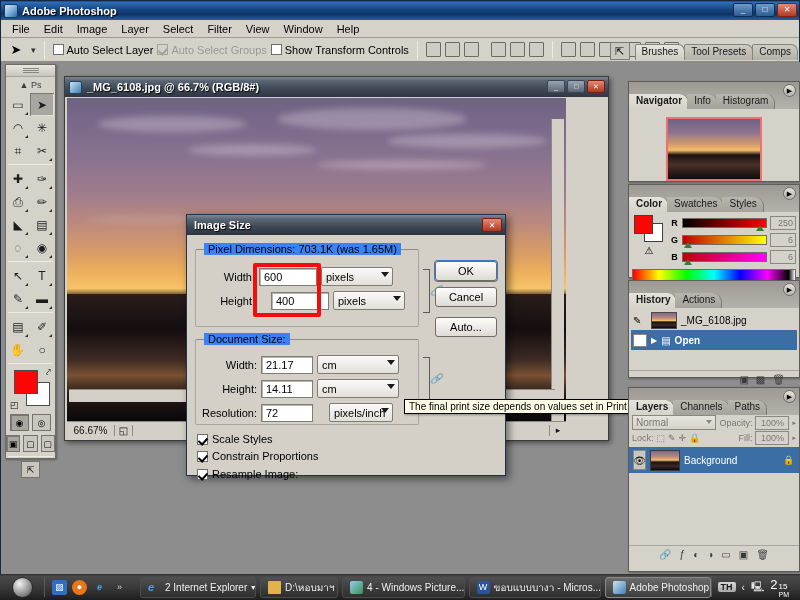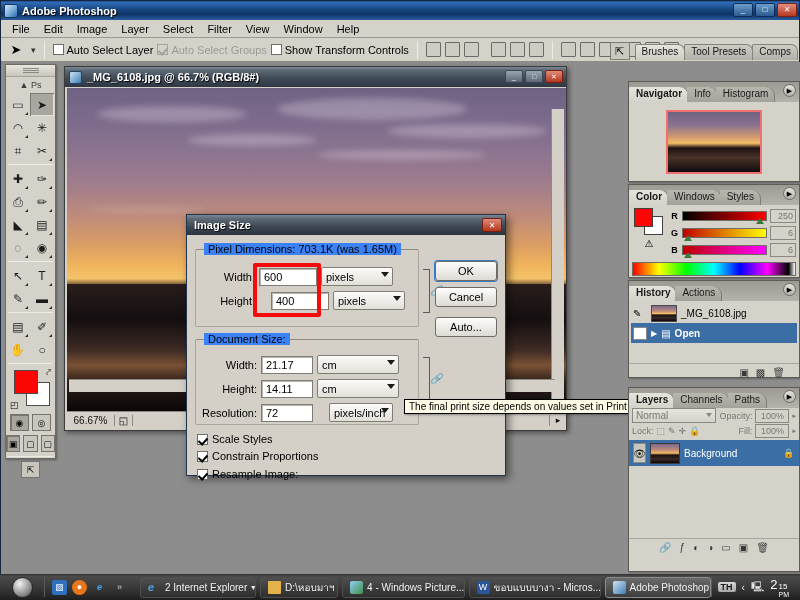--- a/index.html
+++ b/index.html
@@ -121,21 +121,21 @@
   .bgc{position:absolute;left:20px;top:16px;width:24px;height:24px;background:#fff;border:1px solid #4b4b4b;}
   .swap{position:absolute;right:4px;top:1px;font-size:9px;color:#2b2b2b;}
   .defc{position:absolute;left:4px;bottom:2px;font-size:9px;}
   .tb-modes{display:flex;justify-content:center;gap:3px;padding:2px 0;}
   .mode-btn{width:19px;height:17px;border:1px solid #76736e;background:#c9c6be;
     display:flex;align-items:center;justify-content:center;font-size:9px;}
   .mode-btn.on{background:#a9a6a0;box-shadow:inset 1px 1px 0 #7c7973;}
 
   
   .doc-window{
-    position:absolute; left:63px; top:4px; width:503px; height:365px;
+    position:absolute; left:63px; top:14px; width:545px; height:365px;
     border:1px solid #3c3c3c; background:#d4d0c8;
     box-shadow: 2px 2px 5px rgba(0,0,0,.45);
   }
   .doc-title{
     height:20px;
     background:linear-gradient(to bottom,#7c8793 0%,#5c6775 18%,#414b58 55%,#2e3742 100%);
     display:flex;align-items:center;padding-left:4px;position:relative;
   }
   .doc-title .t{color:#fff;font-size:11px;font-weight:bold;margin-left:5px;text-shadow:1px 1px 1px #000;}
   .doc-icon{width:13px;height:13px;background:linear-gradient(135deg,#cde3f3,#3f7fb5);
@@ -243,21 +243,21 @@
     box-shadow:1px 1px 2px rgba(0,0,0,.35);
   }
   .chk-line{display:flex;align-items:center;gap:4px;font-size:11px;color:#000;position:absolute;}
 
   
   .pal{
     position:absolute;right:1px;background:#d5d2ca;border:1px solid #5f5c58;
     box-shadow:1px 1px 2px rgba(0,0,0,.3);
   }
   .pal-tabs{
-    height:20px;display:flex;align-items:flex-end;position:relative;
+    height:27px;display:flex;align-items:flex-end;position:relative;
     background:linear-gradient(to bottom,#9d9a93,#b5b2ab);
   }
   .pal-tab{
     height:15px;padding:1px 6px 0 7px;font-size:10px;color:#1a1a1a;
     background:linear-gradient(to bottom,#b9b6ae,#a5a29b);
     border-right:1px solid #7e7b75;
     border-radius:1px 9px 0 0; margin-right:-2px;
   }
   .pal-tab.active{background:linear-gradient(to bottom,#e6e3dc,#d5d2ca);font-weight:bold;}
   .pal-menu{
@@ -633,21 +633,21 @@
             <div class="nav-track"></div>
               <div class="nav-knob"></div>
           </div>
           <div style="font-size:11px">◢</div>
         </div>
       </div>
 
       <div class="pal" style="top:122px;width:172px;height:94px;">
         <div class="pal-tabs">
           <div class="pal-tab active">Color</div>
-          <div class="pal-tab">Windows</div>
+          <div class="pal-tab">Swatches</div>
           <div class="pal-tab">Styles</div>
           <div class="pal-menu">▶</div>
         </div>
         <div class="pal-body">
           <div style="display:flex;gap:4px;">
             <div style="width:34px;display:flex;flex-direction:column;align-items:center;">
               <div class="fgbg-mini">
                 <div class="b"></div>
                 <div class="f"></div>
               </div>

